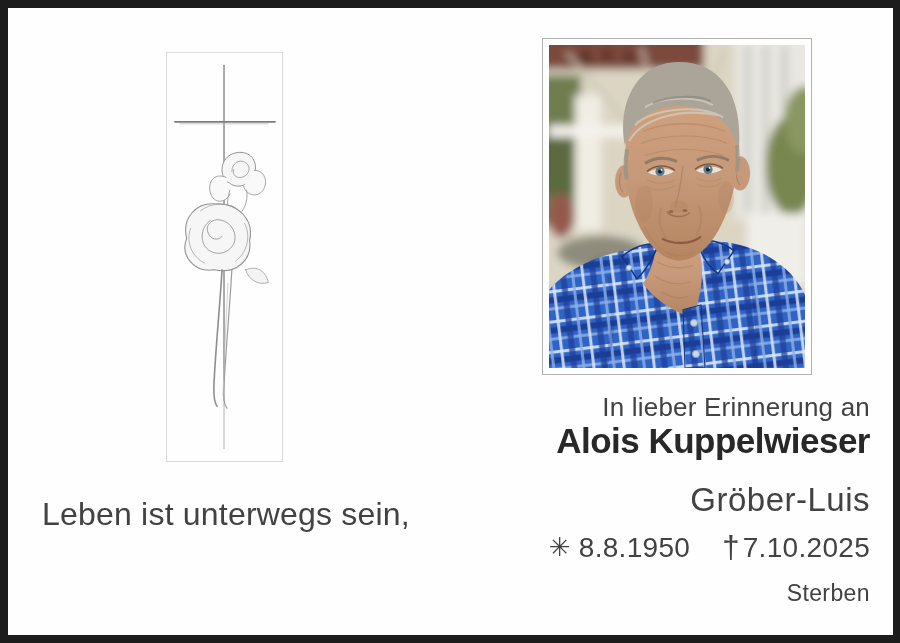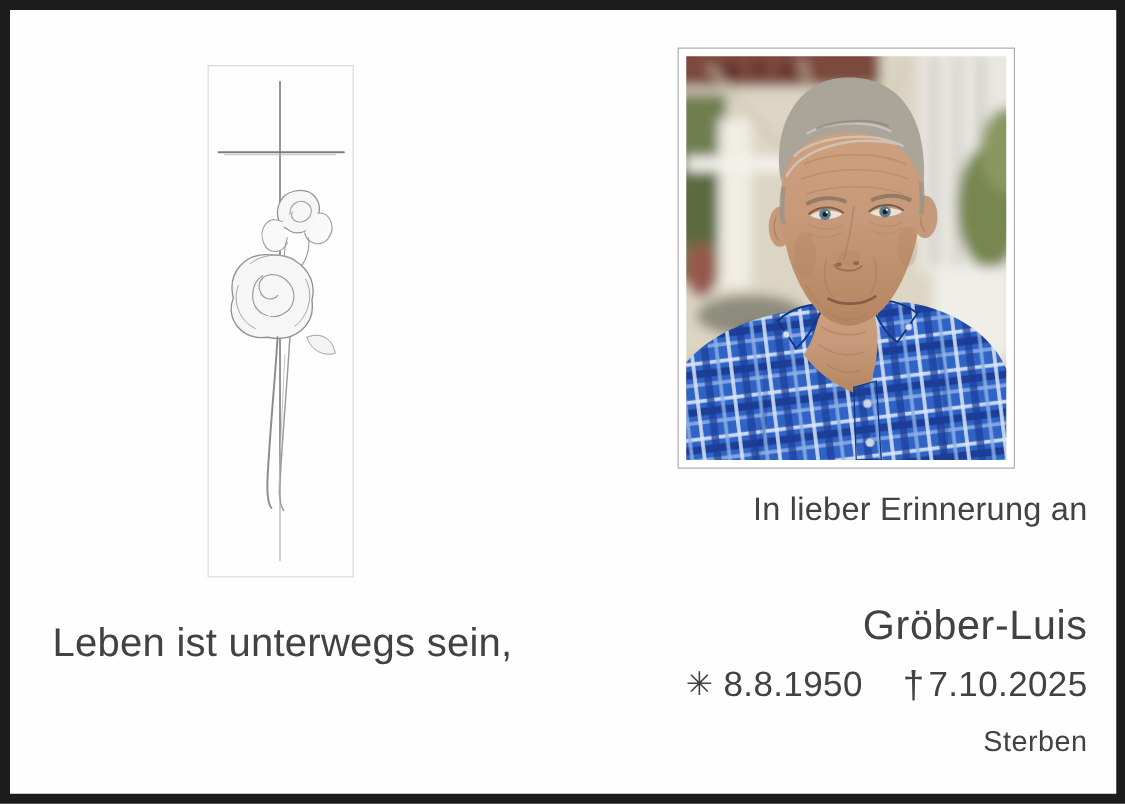--- a/index.html
+++ b/index.html
@@ -185,20 +185,21 @@
         <path d="M118,207 C127,211 138,211 146,206" stroke="#a87c5e" stroke-width="1.2" fill="none" opacity="0.4"></path>
         <ellipse cx="95" cy="158" rx="9" ry="18" fill="#aa7c5c" opacity="0.22"></ellipse>
         <ellipse cx="177" cy="152" rx="8" ry="16" fill="#aa7c5c" opacity="0.22"></ellipse>
         <path d="M96,182 C104,200 118,210 130,212" stroke="#a87c5e" stroke-width="1.2" fill="none" opacity="0.35"></path>
       </g>
     </svg>
   </div>
 
   <div class="memorial-text">
     <div class="intro">In lieber Erinnerung an</div>
+    <div class="name">Alois Kuppelwieser</div>
     <div class="family">Gröber-Luis</div>
     <div class="dates">
       <span><span class="birth-sym">✳</span><span>8.8.1950</span></span><span class="death-group"><span class="death-sym">†</span><span>7.10.2025</span></span>
     </div>
     <div class="place">Sterben</div>
   </div>
 
 </div>
 
 </body></html>

